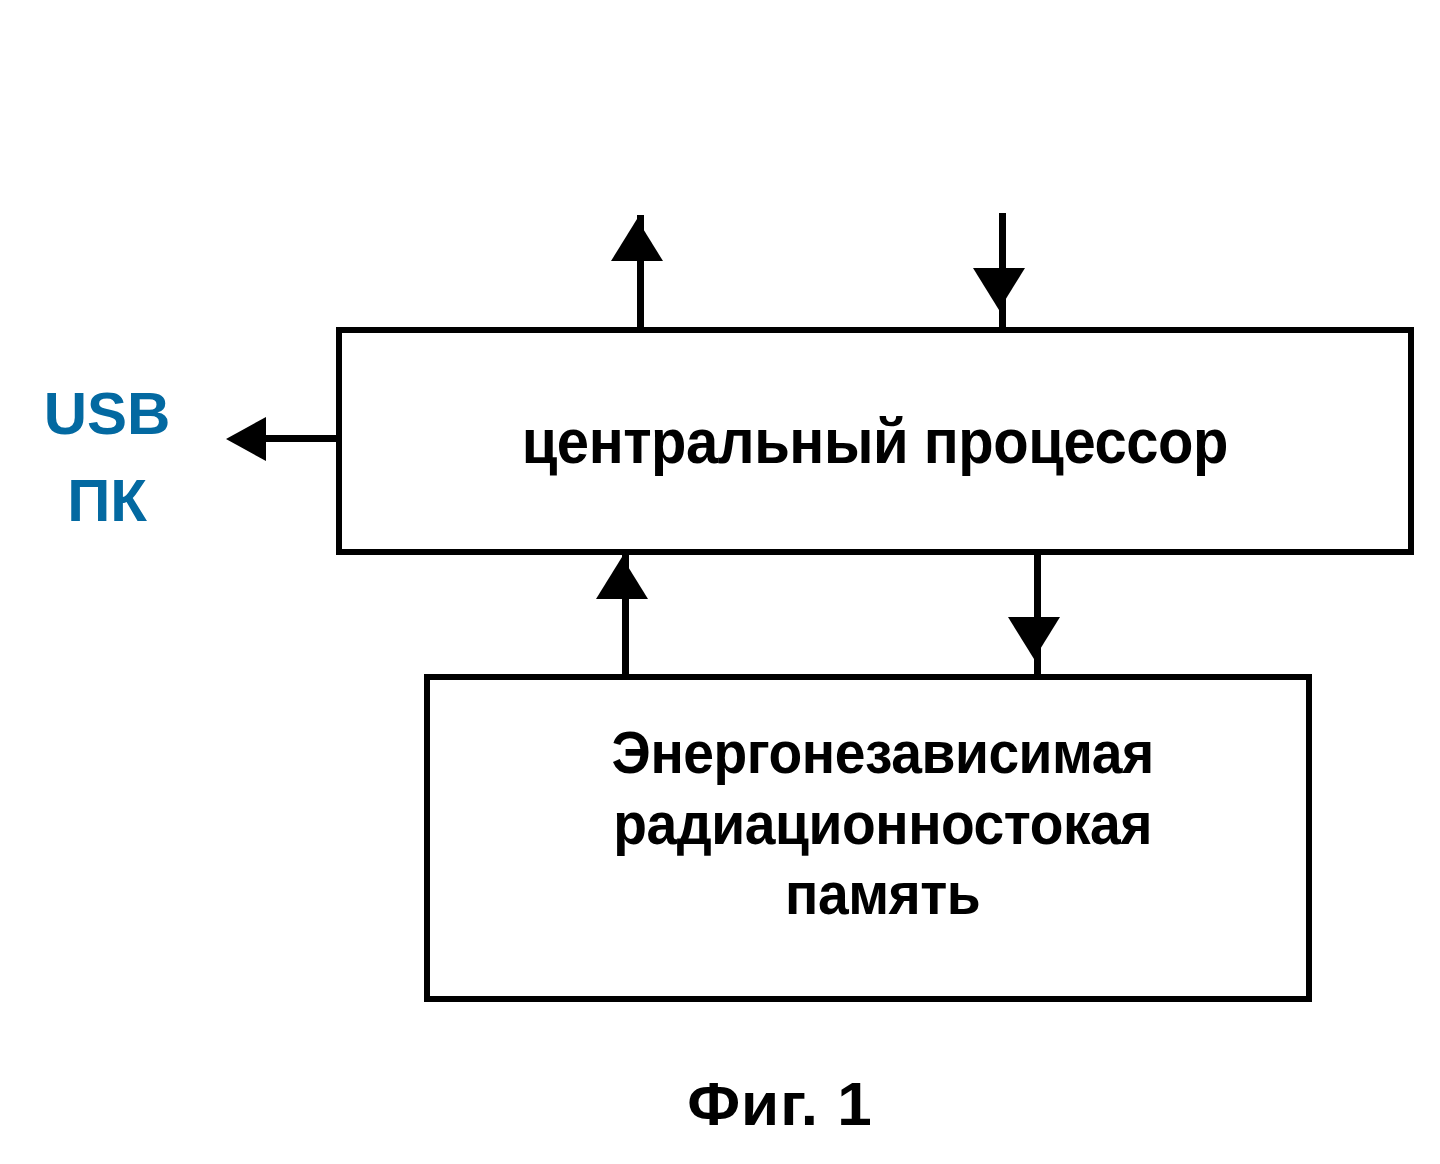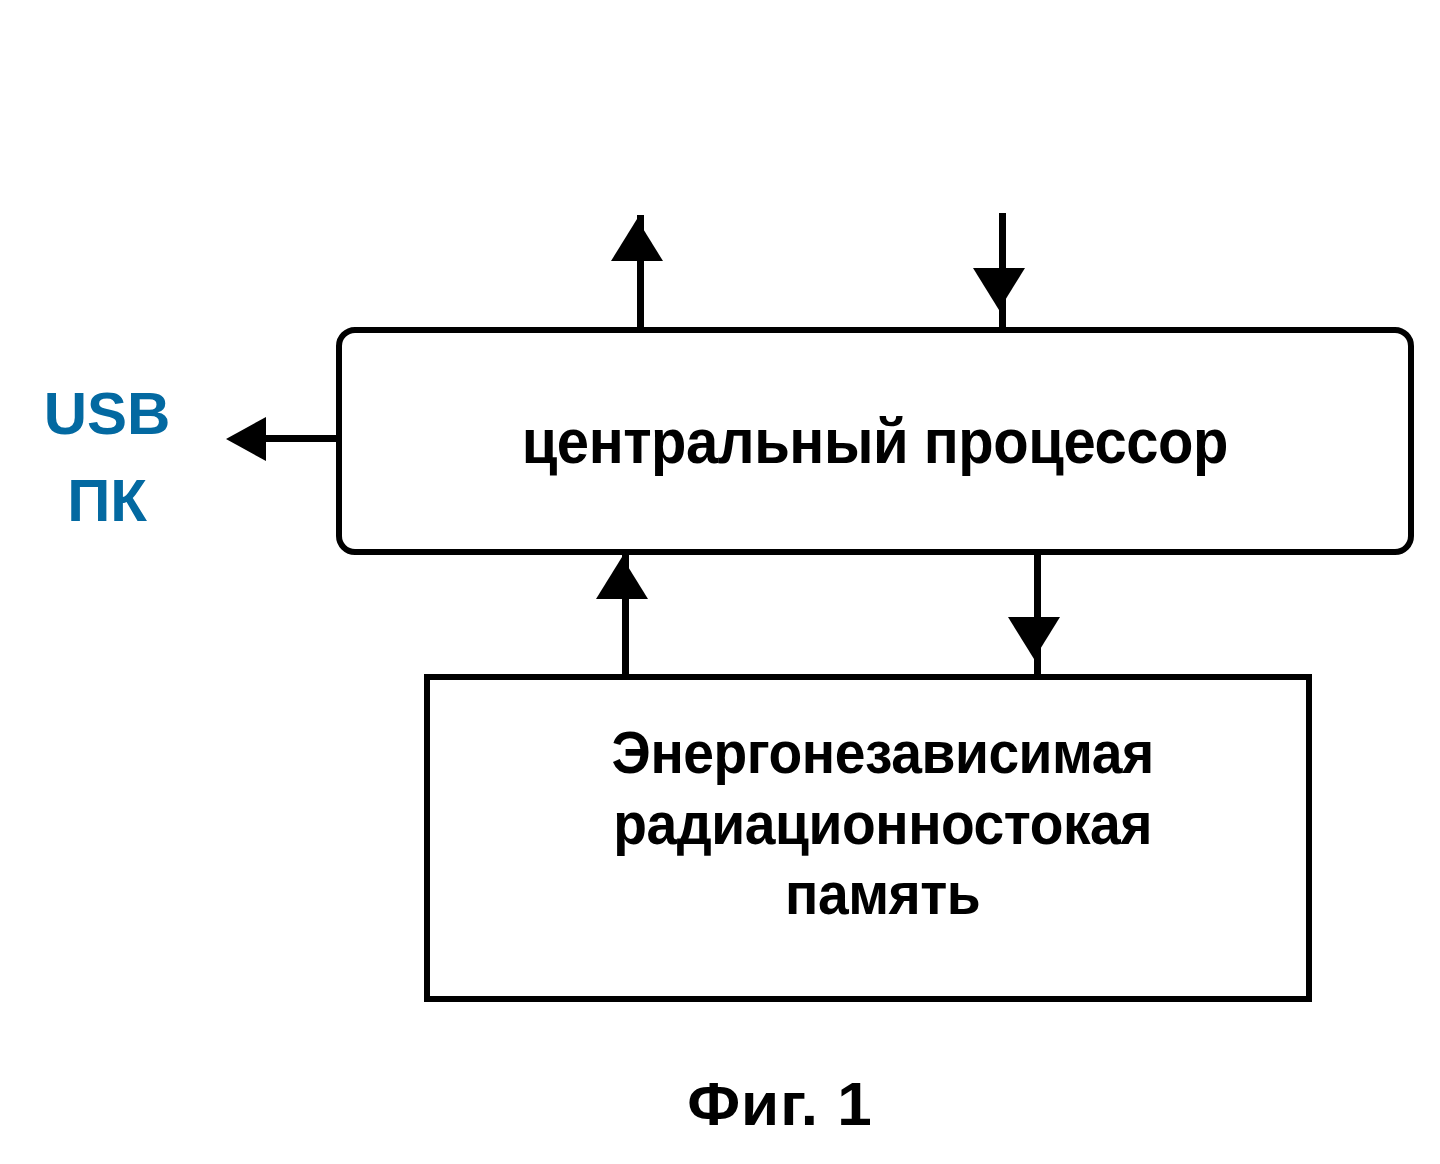--- a/index.html
+++ b/index.html
@@ -48,21 +48,20 @@
   #box-primary-transducer .box-text {
     font-size: 63px;
     padding-bottom: 4px;
   }
 
   #box-central-processor {
     left: 336px;
     top: 327px;
     width: 1078px;
     height: 228px;
-    border-radius: 19px;
   }
   #box-central-processor .box-text {
     font-size: 63px;
   }
 
   #box-nonvolatile-memory {
     left: 424px;
     top: 674px;
     width: 888px;
     height: 328px;

